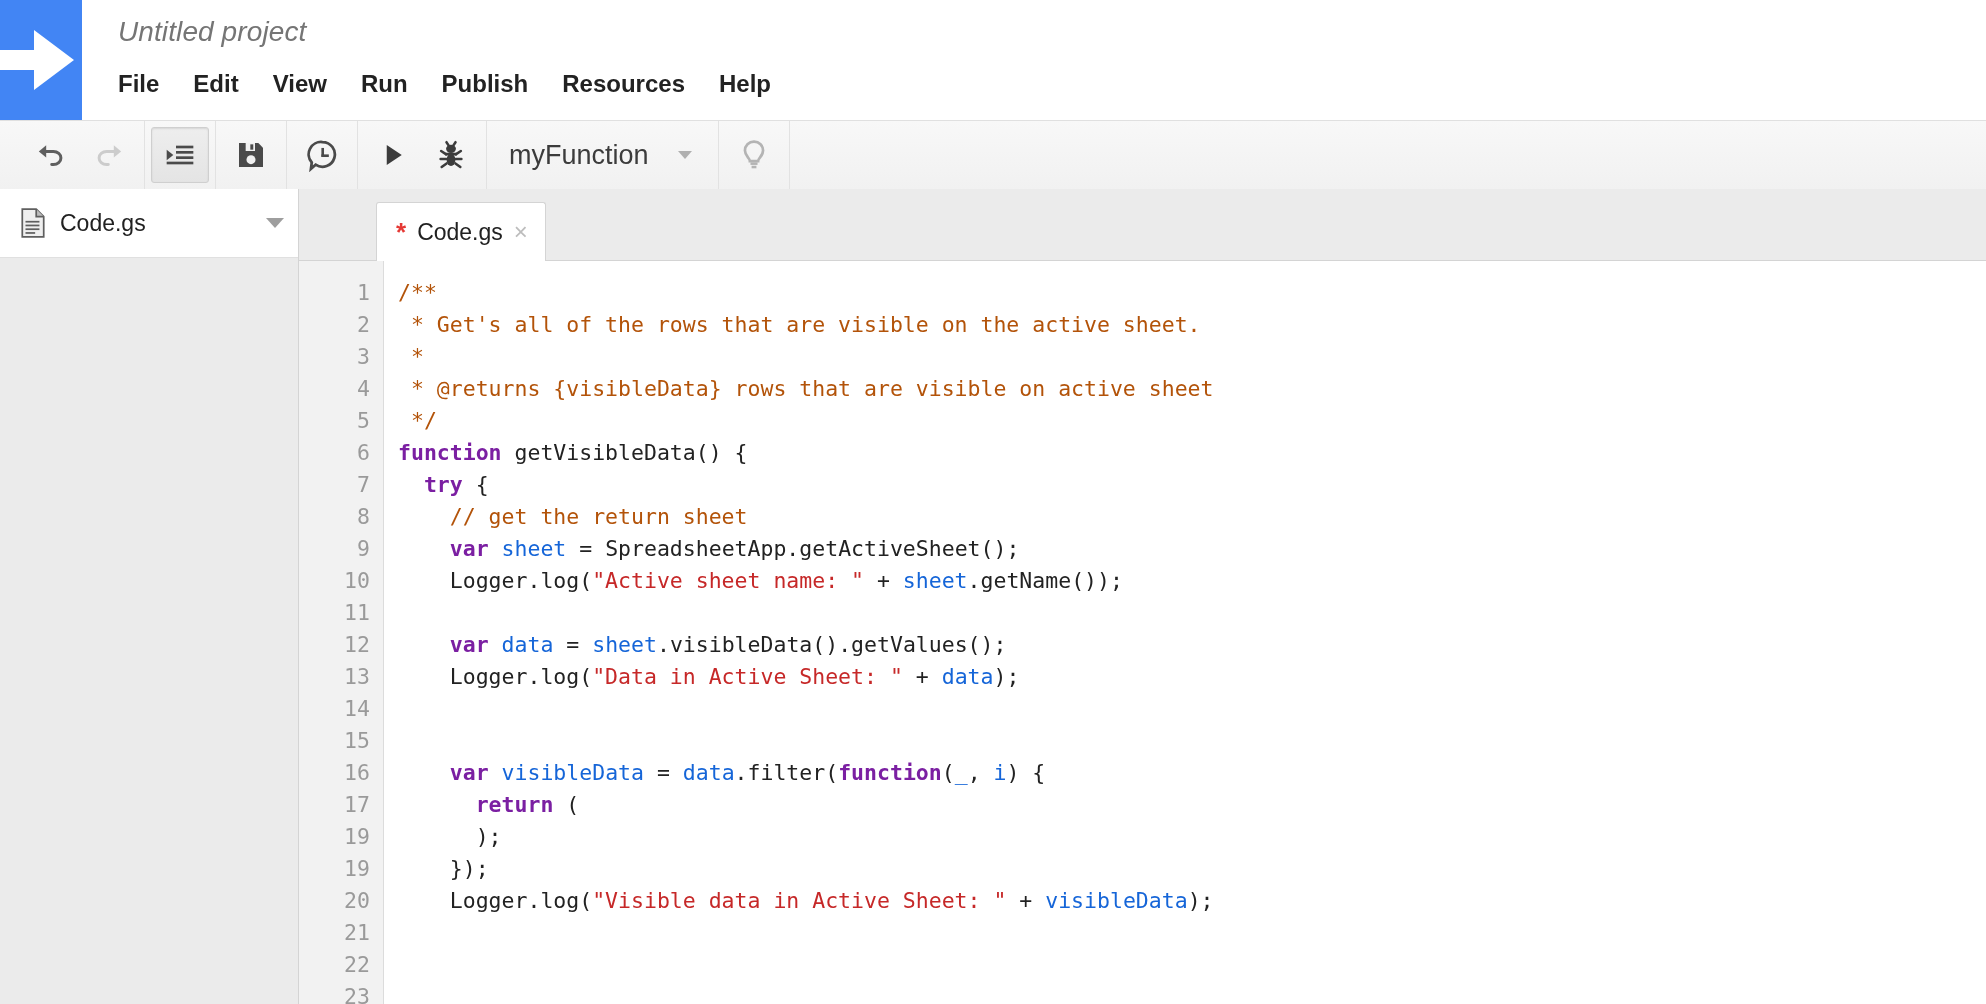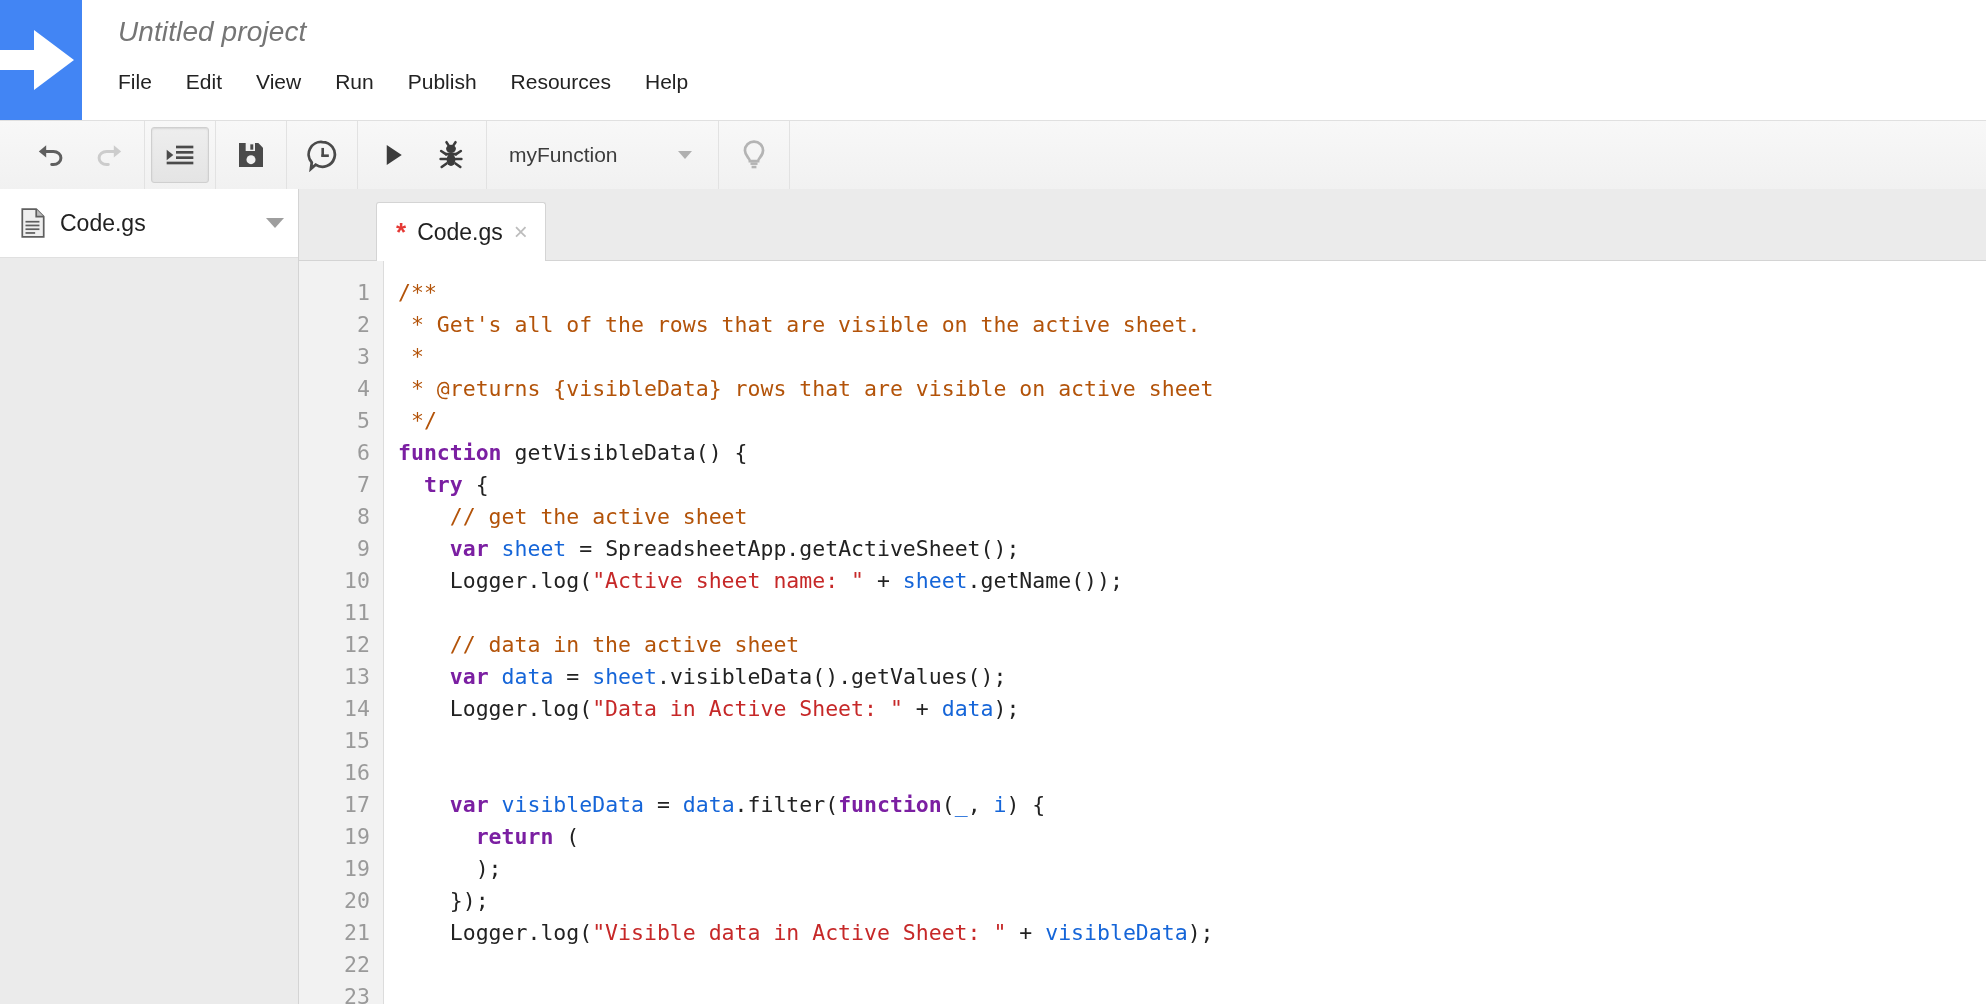--- a/index.html
+++ b/index.html
@@ -26,22 +26,22 @@
   .project-title {
     position:absolute; left:118px; top:16px;
     font-size:28px; font-style:italic; color:#757575;
     letter-spacing:0.1px; white-space:nowrap;
   }
   .menubar {
     position:absolute; left:118px; top:68px;
     display:flex; align-items:center; gap:0;
   }
   .menu-item {
-    font-size:21px; color:#222; padding:2px 18px 2px 0; margin-right:16px;
-    white-space:nowrap; cursor:default;
+    font-size:24px; color:#222; padding:2px 18px 2px 0; margin-right:16px;
+    white-space:nowrap; cursor:default;font-weight:bold;
   }
 
   
   .toolbar {
     position:absolute; left:0; top:120px; right:0; height:68px;
     background:linear-gradient(to bottom,#f8f8f8 0%, #f1f1f1 100%);
     border-top:1px solid #e0e0e0;
     border-bottom:1px solid #d6d6d6;
     display:flex; align-items:stretch;
   }
@@ -60,21 +60,21 @@
     border:1px solid #cfcfcf;
     box-shadow: inset 0 1px 2px rgba(0,0,0,.10);
   }
   .tb-btn.disabled { opacity:.38; cursor:default; }
 
   .func-select {
     display:flex; align-items:center; height:100%;
     padding:0 4px 0 22px; min-width:205px;
     border-right:1px solid #e2e2e2; cursor:pointer;
   }
-  .func-name { font-size:21px; color:#3c3c3c; white-space:nowrap; }
+  .func-name { font-size:27px; color:#3c3c3c; white-space:nowrap; }
   .caret-dn {
     width:0;height:0;margin-left:auto;margin-right:22px;
     border-left:7px solid transparent;border-right:7px solid transparent;
     border-top:8px solid #b0b0b0;
   }
 
   
   .sidebar {
     position:absolute; left:0; top:189px; width:298px; bottom:0;
     background:#ebebeb; border-right:1px solid #d4d4d4;
@@ -298,25 +298,24 @@
       </div>
       <div class="code-scroll">
         <div class="lines-top" id="code-lines">
             <div class="code-line"><span class="t-com">/**</span></div>
             <div class="code-line"><span class="t-com"> * Get's all of the rows that are visible on the active sheet.</span></div>
             <div class="code-line"><span class="t-com"> *</span></div>
             <div class="code-line"><span class="t-com"> * @returns {visibleData} rows that are visible on active sheet</span></div>
             <div class="code-line"><span class="t-com"> */</span></div>
             <div class="code-line"><span class="t-kw">function</span><span class="t-pl"> getVisibleData() {</span></div>
             <div class="code-line"><span class="t-pl">  </span><span class="t-kw">try</span><span class="t-pl"> {</span></div>
-            <div class="code-line"><span class="t-pl">    </span><span class="t-com">// get the active sheet</span></div>
+            <div class="code-line"><span class="t-pl">    </span><span class="t-com">// get the return sheet</span></div>
             <div class="code-line"><span class="t-pl">    </span><span class="t-kw">var</span><span class="t-pl"> </span><span class="t-var">sheet</span><span class="t-pl"> = SpreadsheetApp.getActiveSheet();</span></div>
             <div class="code-line"><span class="t-pl">    Logger.log(</span><span class="t-str">"Active sheet name: "</span><span class="t-pl"> + </span><span class="t-var">sheet</span><span class="t-pl">.getName());</span></div>
             <div class="code-line">&nbsp;</div>
-            <div class="code-line"><span class="t-pl">    </span><span class="t-com">// data in the active sheet</span></div>
             <div class="code-line"><span class="t-pl">    </span><span class="t-kw">var</span><span class="t-pl"> </span><span class="t-var">data</span><span class="t-pl"> = </span><span class="t-var">sheet</span><span class="t-pl">.visibleData().getValues();</span></div>
             <div class="code-line"><span class="t-pl">    Logger.log(</span><span class="t-str">"Data in Active Sheet: "</span><span class="t-pl"> + </span><span class="t-var">data</span><span class="t-pl">);</span></div>
             <div class="code-line">&nbsp;</div>
             <div class="code-line"><span class="t-pl">    </span></div>
             <div class="code-line"><span class="t-pl">    </span><span class="t-kw">var</span><span class="t-pl"> </span><span class="t-var">visibleData</span><span class="t-pl"> = </span><span class="t-var">data</span><span class="t-pl">.filter(</span><span class="t-kw">function</span><span class="t-pl">(</span><span class="t-var">_</span><span class="t-pl">, </span><span class="t-var">i</span><span class="t-pl">) {</span></div>
             <div class="code-line"><span class="t-pl">      </span><span class="t-kw">return</span><span class="t-pl"> (</span></div>
             <div class="code-line"><span class="t-pl">      );</span></div>
             <div class="code-line"><span class="t-pl">    });</span></div>
             <div class="code-line"><span class="t-pl">    Logger.log(</span><span class="t-str">"Visible data in Active Sheet: "</span><span class="t-pl"> + </span><span class="t-var">visibleData</span><span class="t-pl">);</span></div>
             <div class="code-line">&nbsp;</div>

